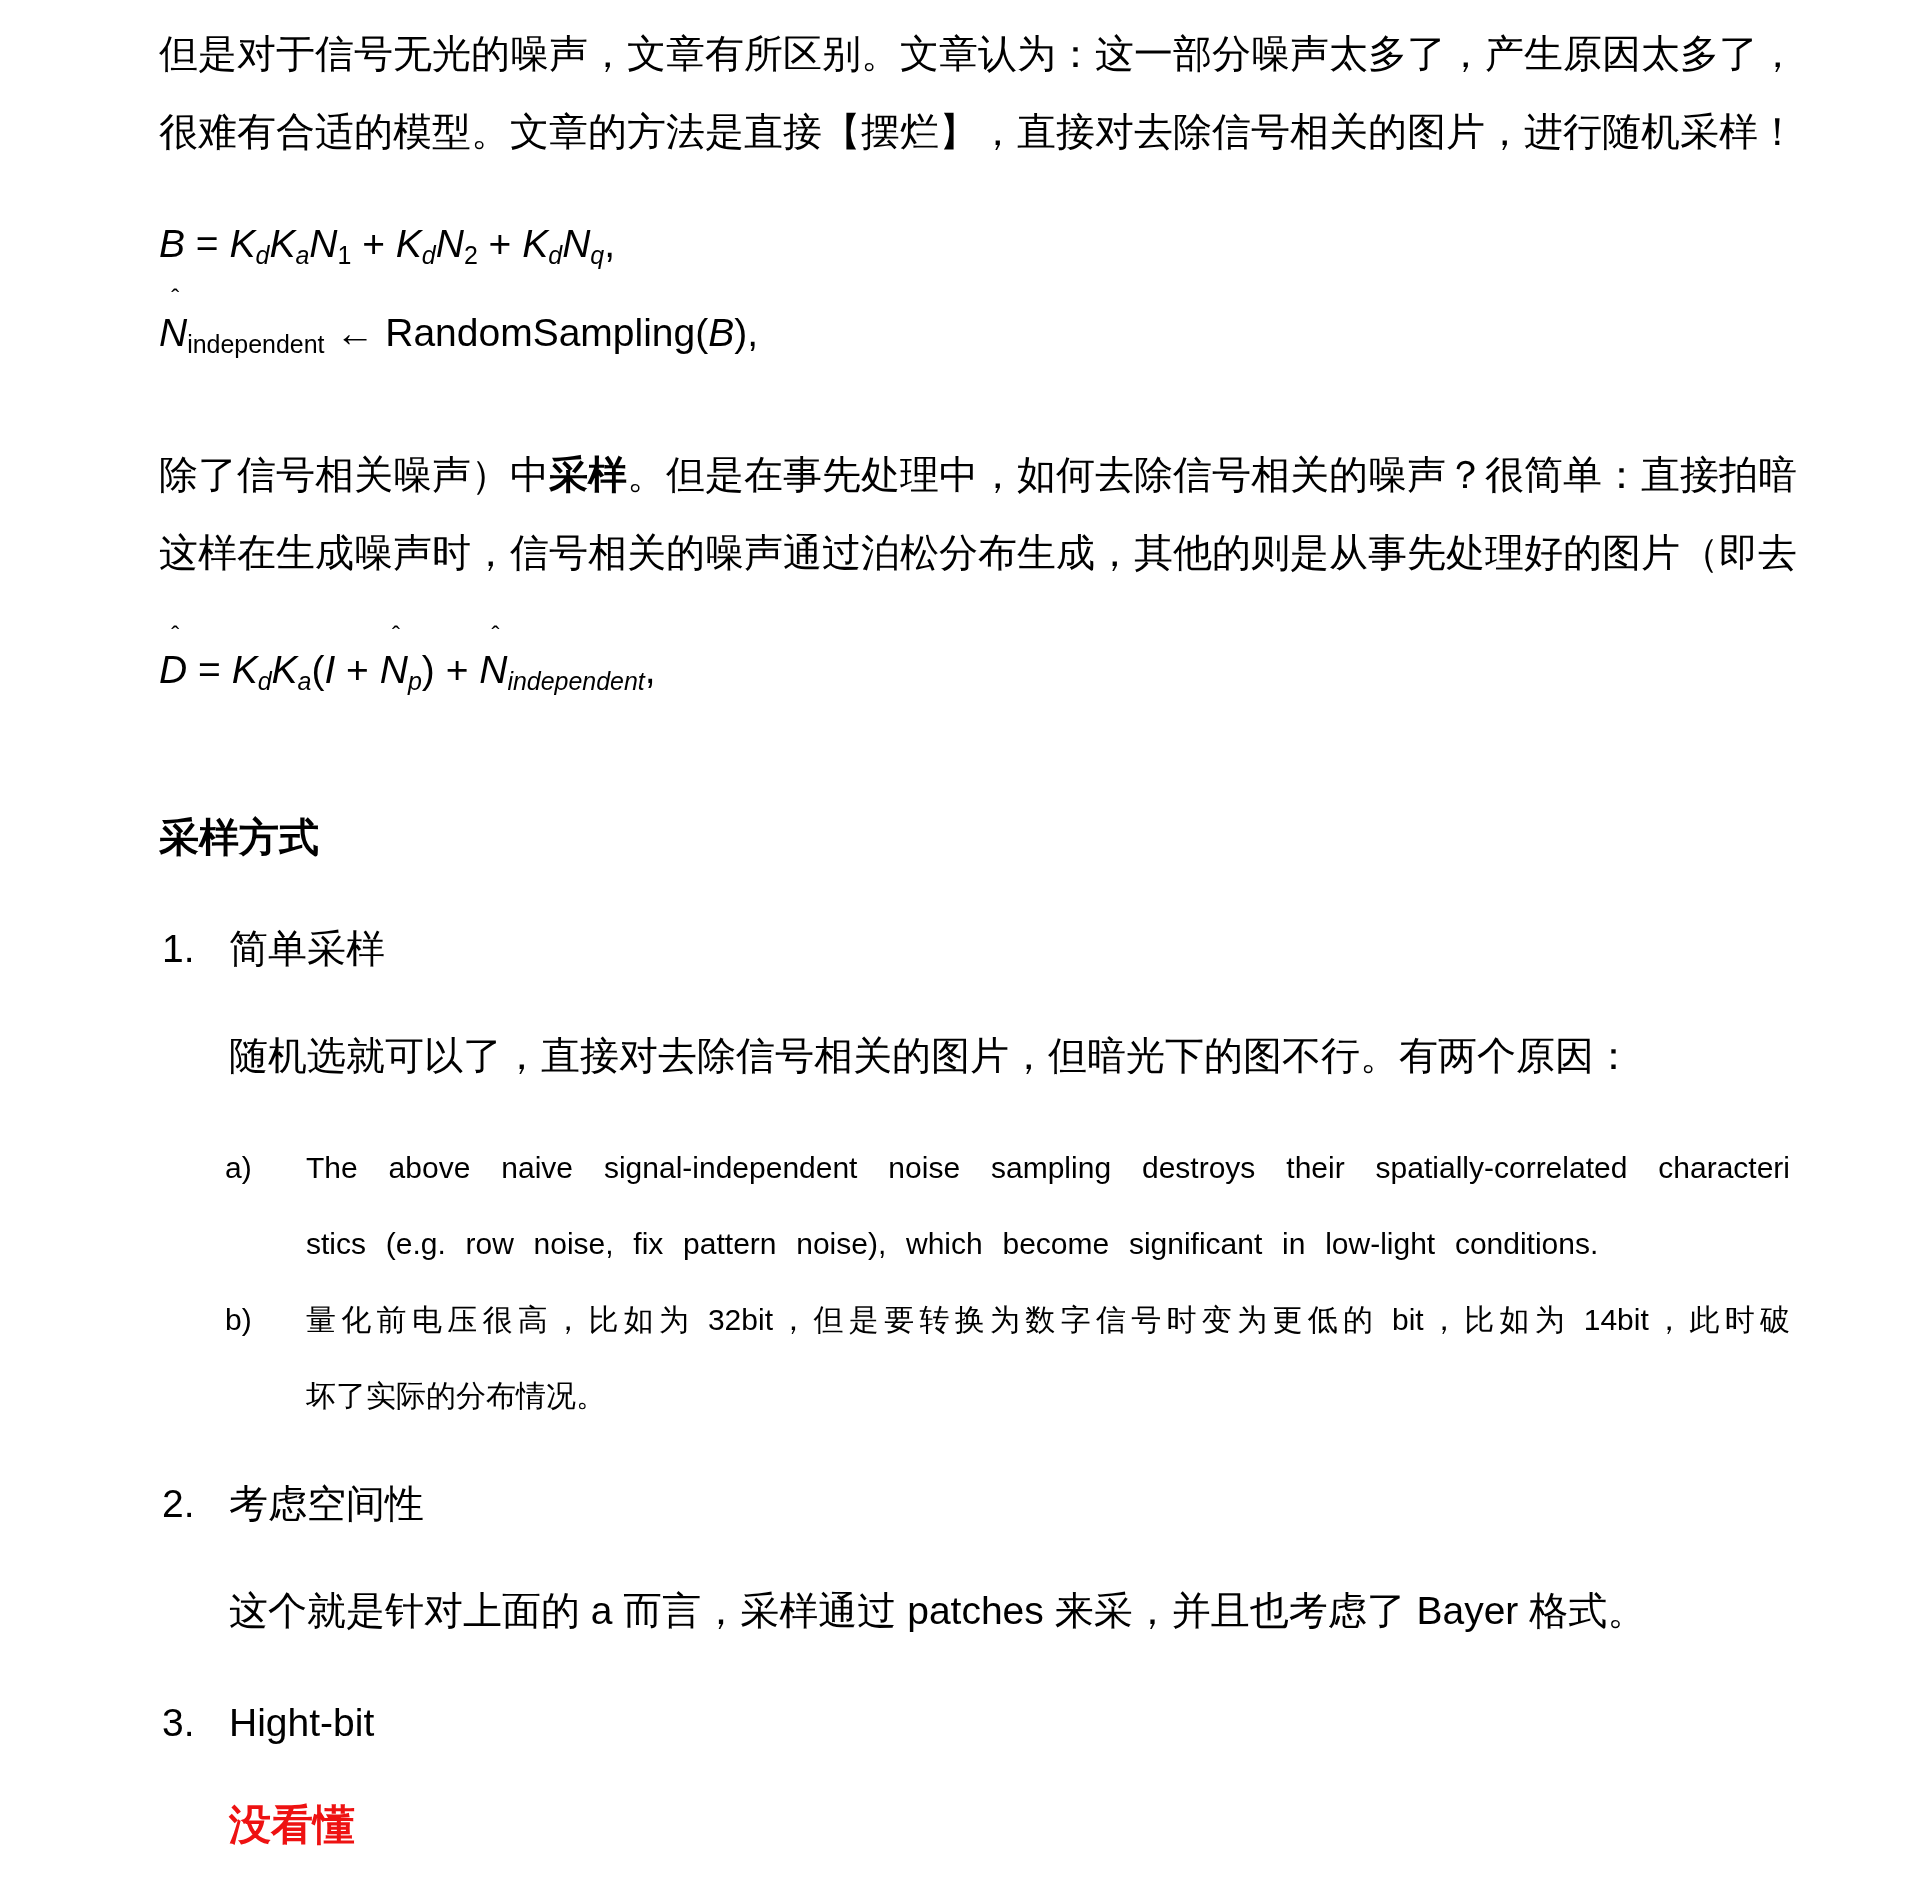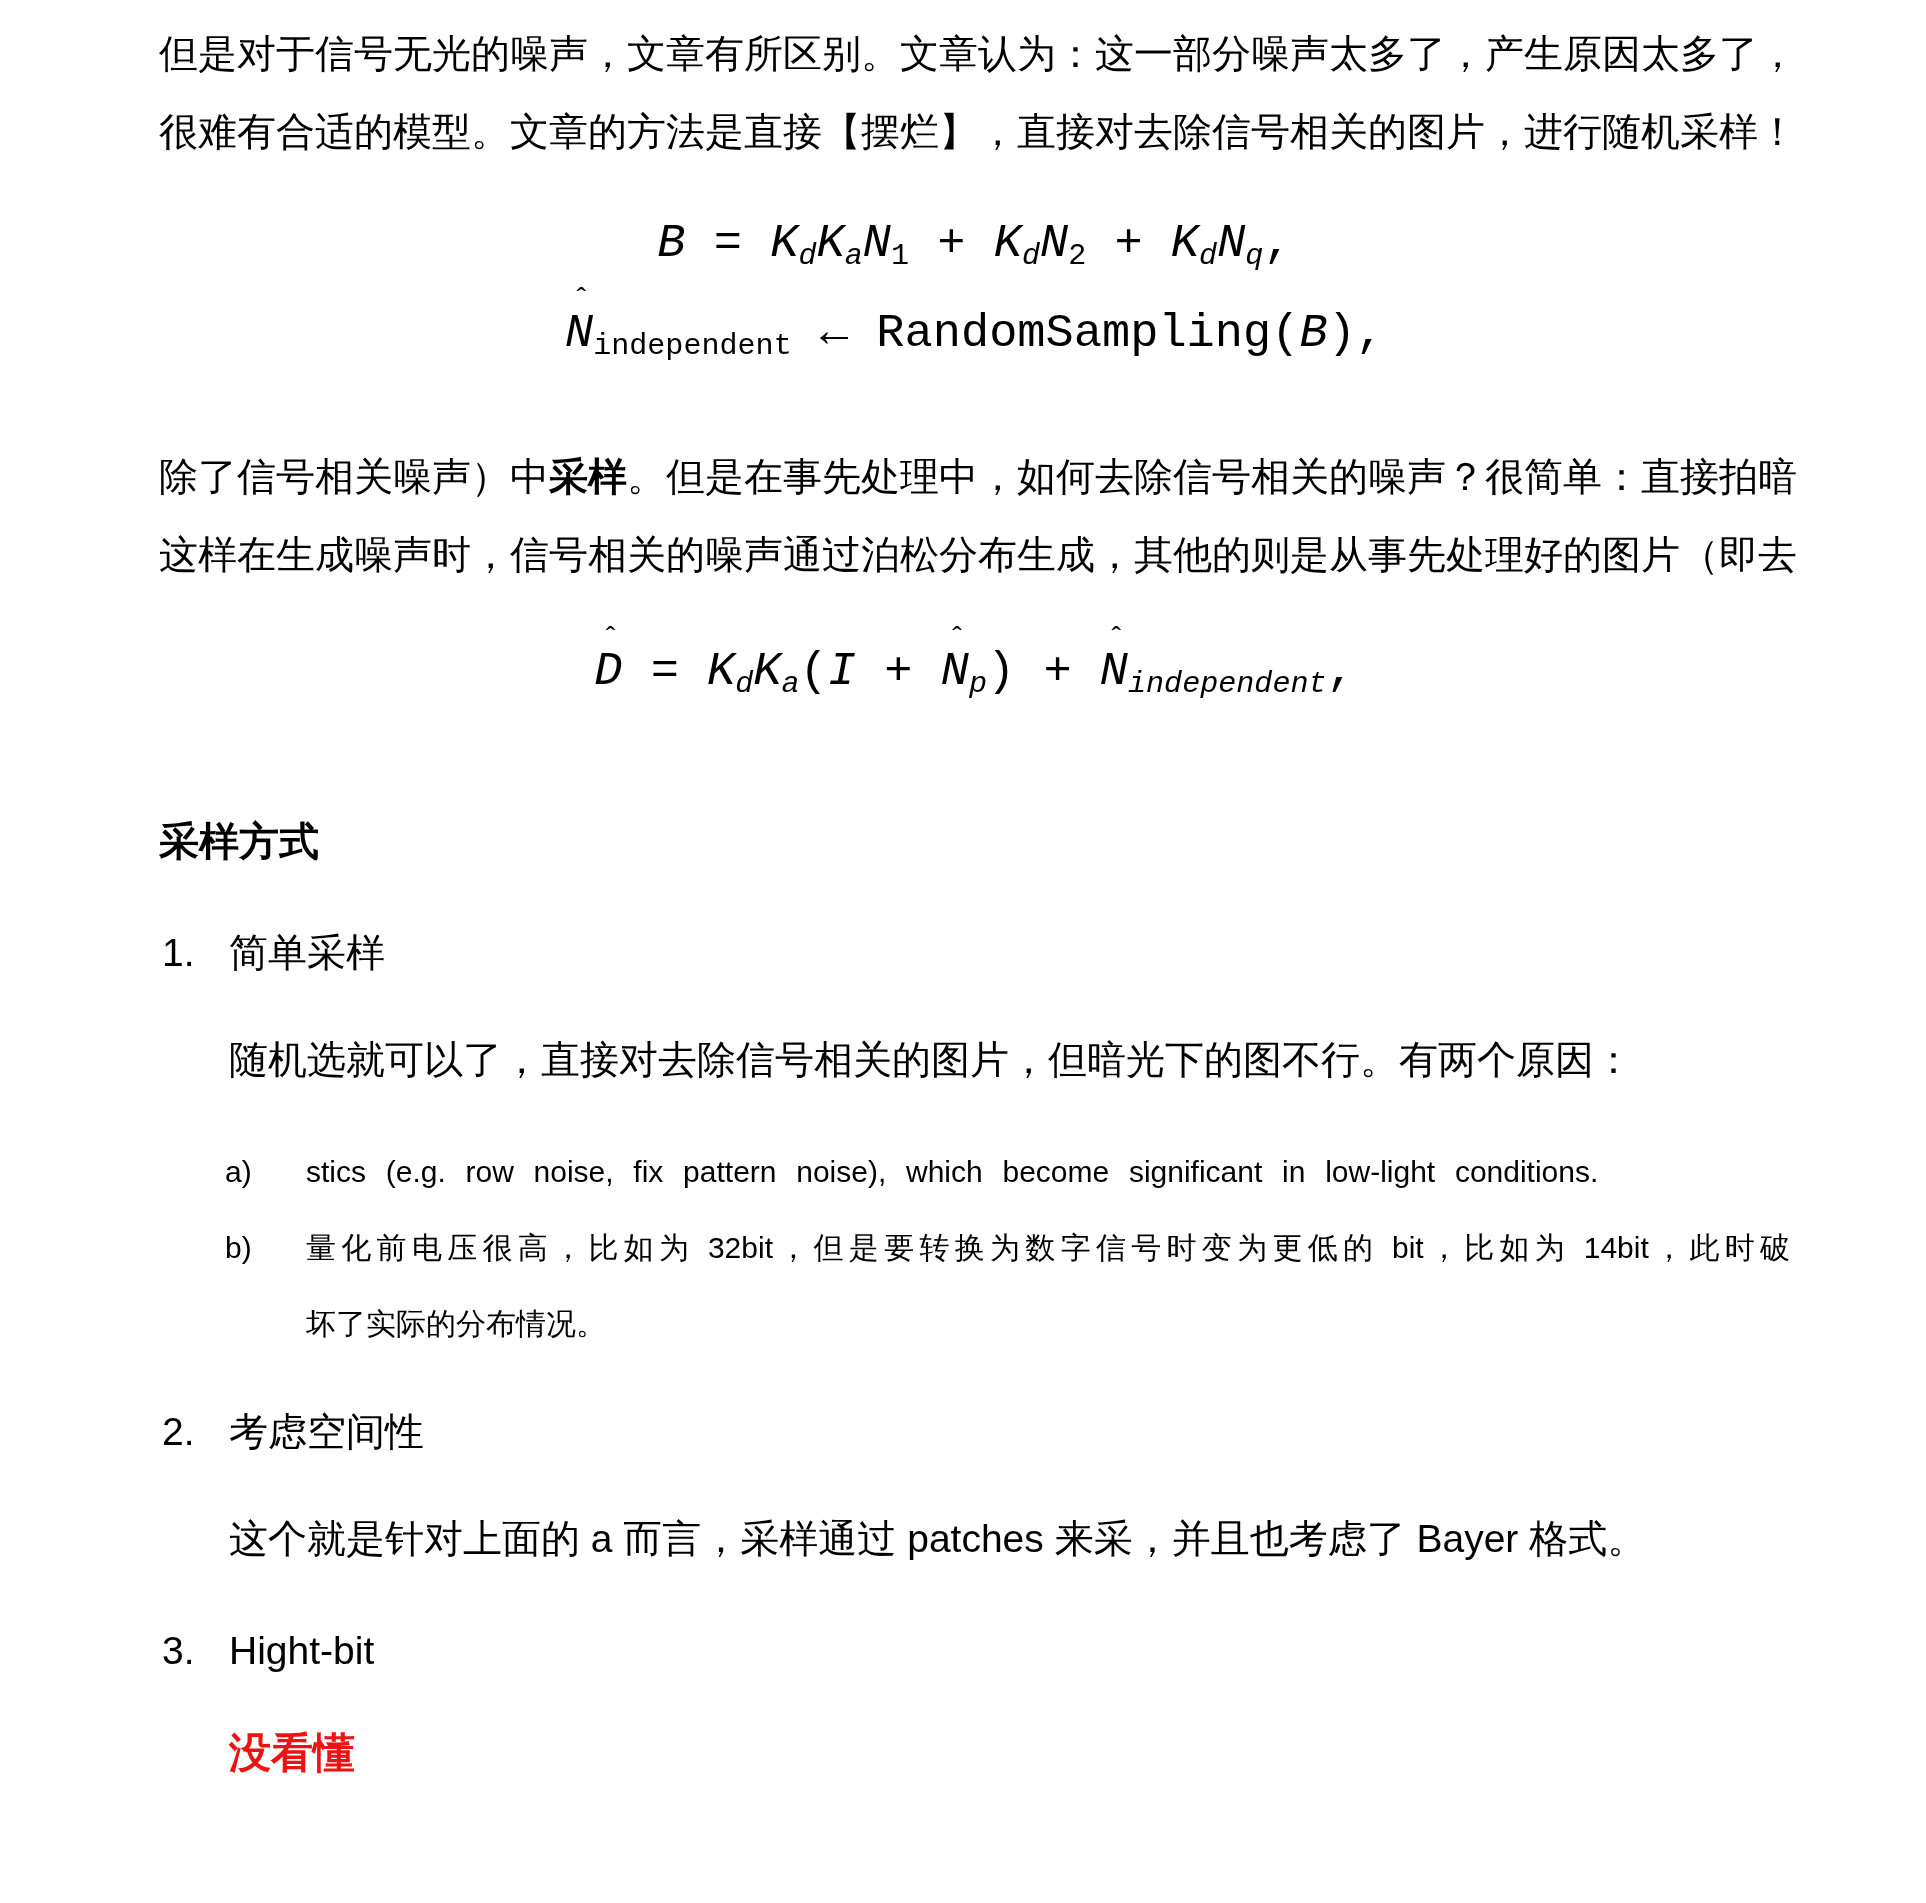--- a/index.html
+++ b/index.html
@@ -14,23 +14,22 @@
     font-family:"Liberation Sans","DejaVu Sans",sans-serif;
     font-size:39px;
     line-height:78px;
     border-radius:19px;
   }
   .line{white-space:nowrap;}
   .b{font-weight:bold;}
 
   
   .formula{
-    text-align:center;
-    font-family:Liberation Mono, monospace;
-    font-size:47px;
+    font-family:Liberation Sans, sans-serif;
+    font-size:39px;
     line-height:78px;
   }
   .it{font-style:italic;}
   .rm{font-style:normal;}
   .sb{font-size:64%;vertical-align:-0.28em;letter-spacing:0;}
   .hat{position:relative;display:inline-block;}
   .hatmark{
     position:absolute;left:58%;top:-0.30em;transform:translateX(-50%);
     font-size:0.62em;font-style:normal;line-height:1em;
   }
@@ -95,20 +94,21 @@
   <div class="h1">采样方式</div>
 
   <div class="list-item-title item-title-mt1">
     <span class="list-number">1.</span>
     <span>简单采样</span>
   </div>
   <div class="item-para item-para-mt">随机选就可以了，直接对去除信号相关的图片，但暗光下的图不行。有两个原因：</div>
 
   <div class="sub-item sub-item-a">
     <span class="sub-label">a)</span>
+    <span class="jline">The above naive signal-independent noise sampling destroys their spatially-correlated characteri</span>
     <span class="jlast">stics (e.g. row noise, fix pattern noise), which become significant in low-light conditions.</span>
   </div>
 
   <div class="sub-item">
     <span class="sub-label">b)</span>
     <span class="jline">量化前电压很高，比如为 32bit，但是要转换为数字信号时变为更低的 bit，比如为 14bit，此时破</span>
     <span class="line" style="display:block">坏了实际的分布情况。</span>
   </div>
 
   <div class="list-item-title item-title-mt2">

